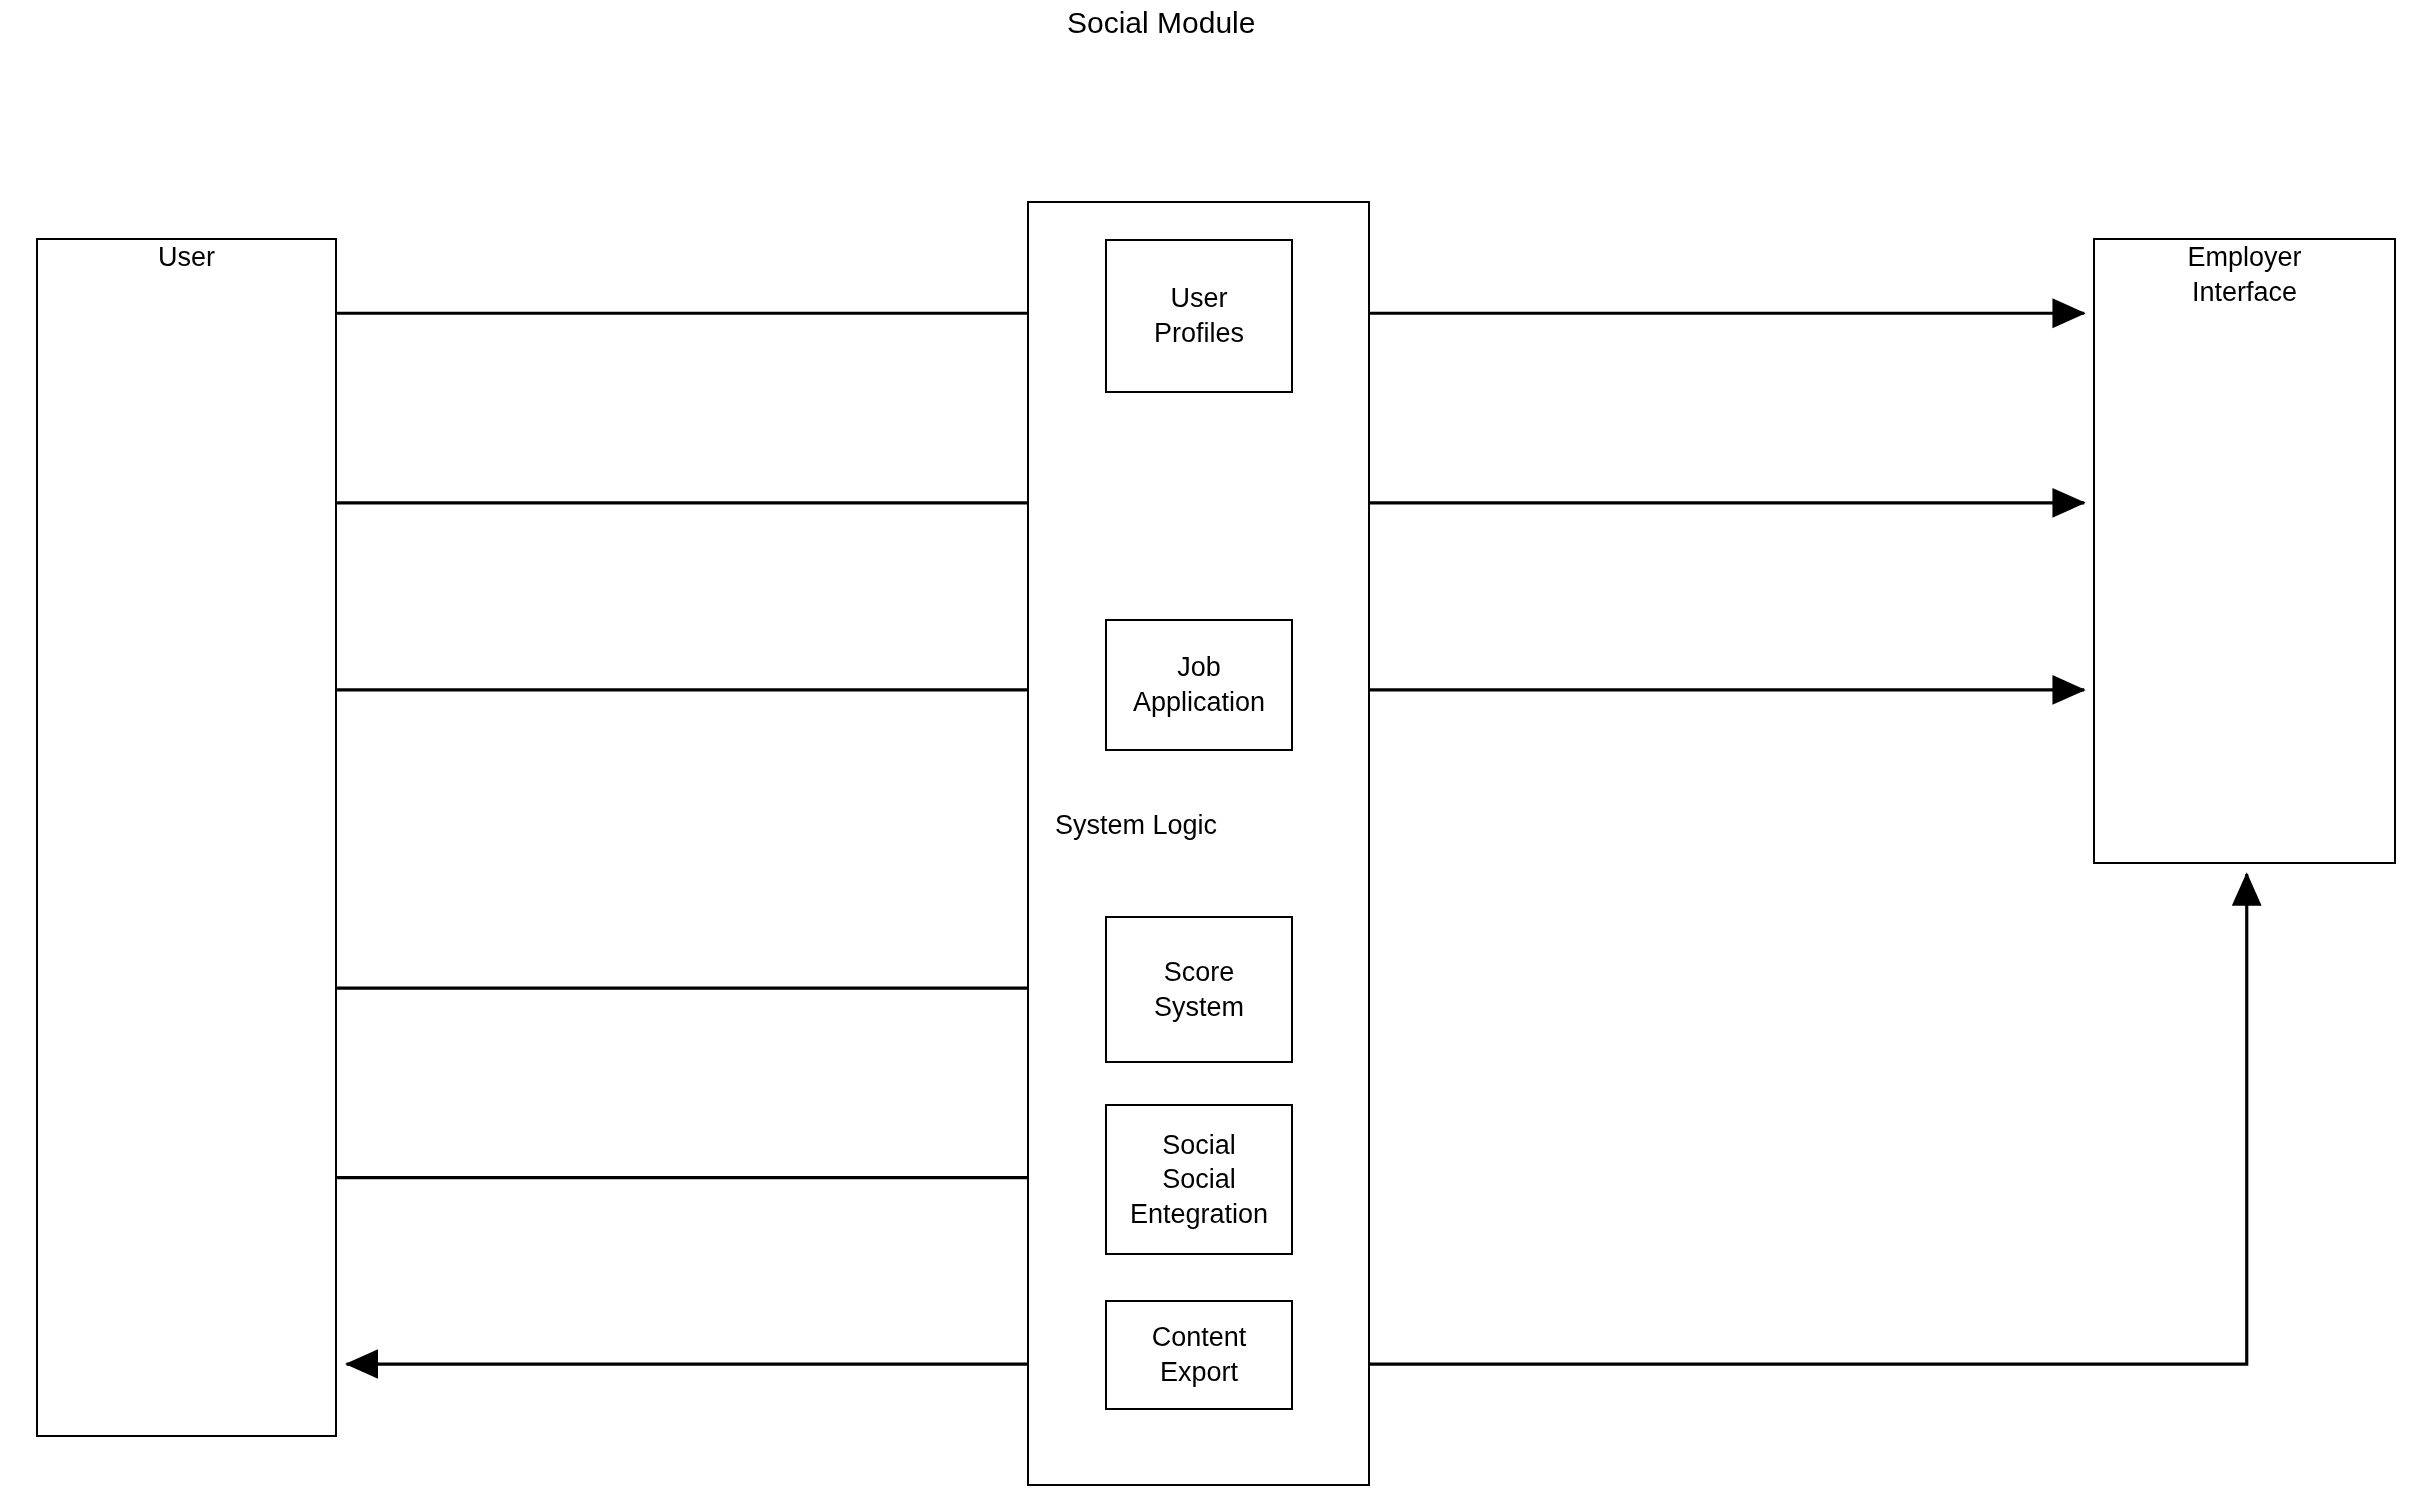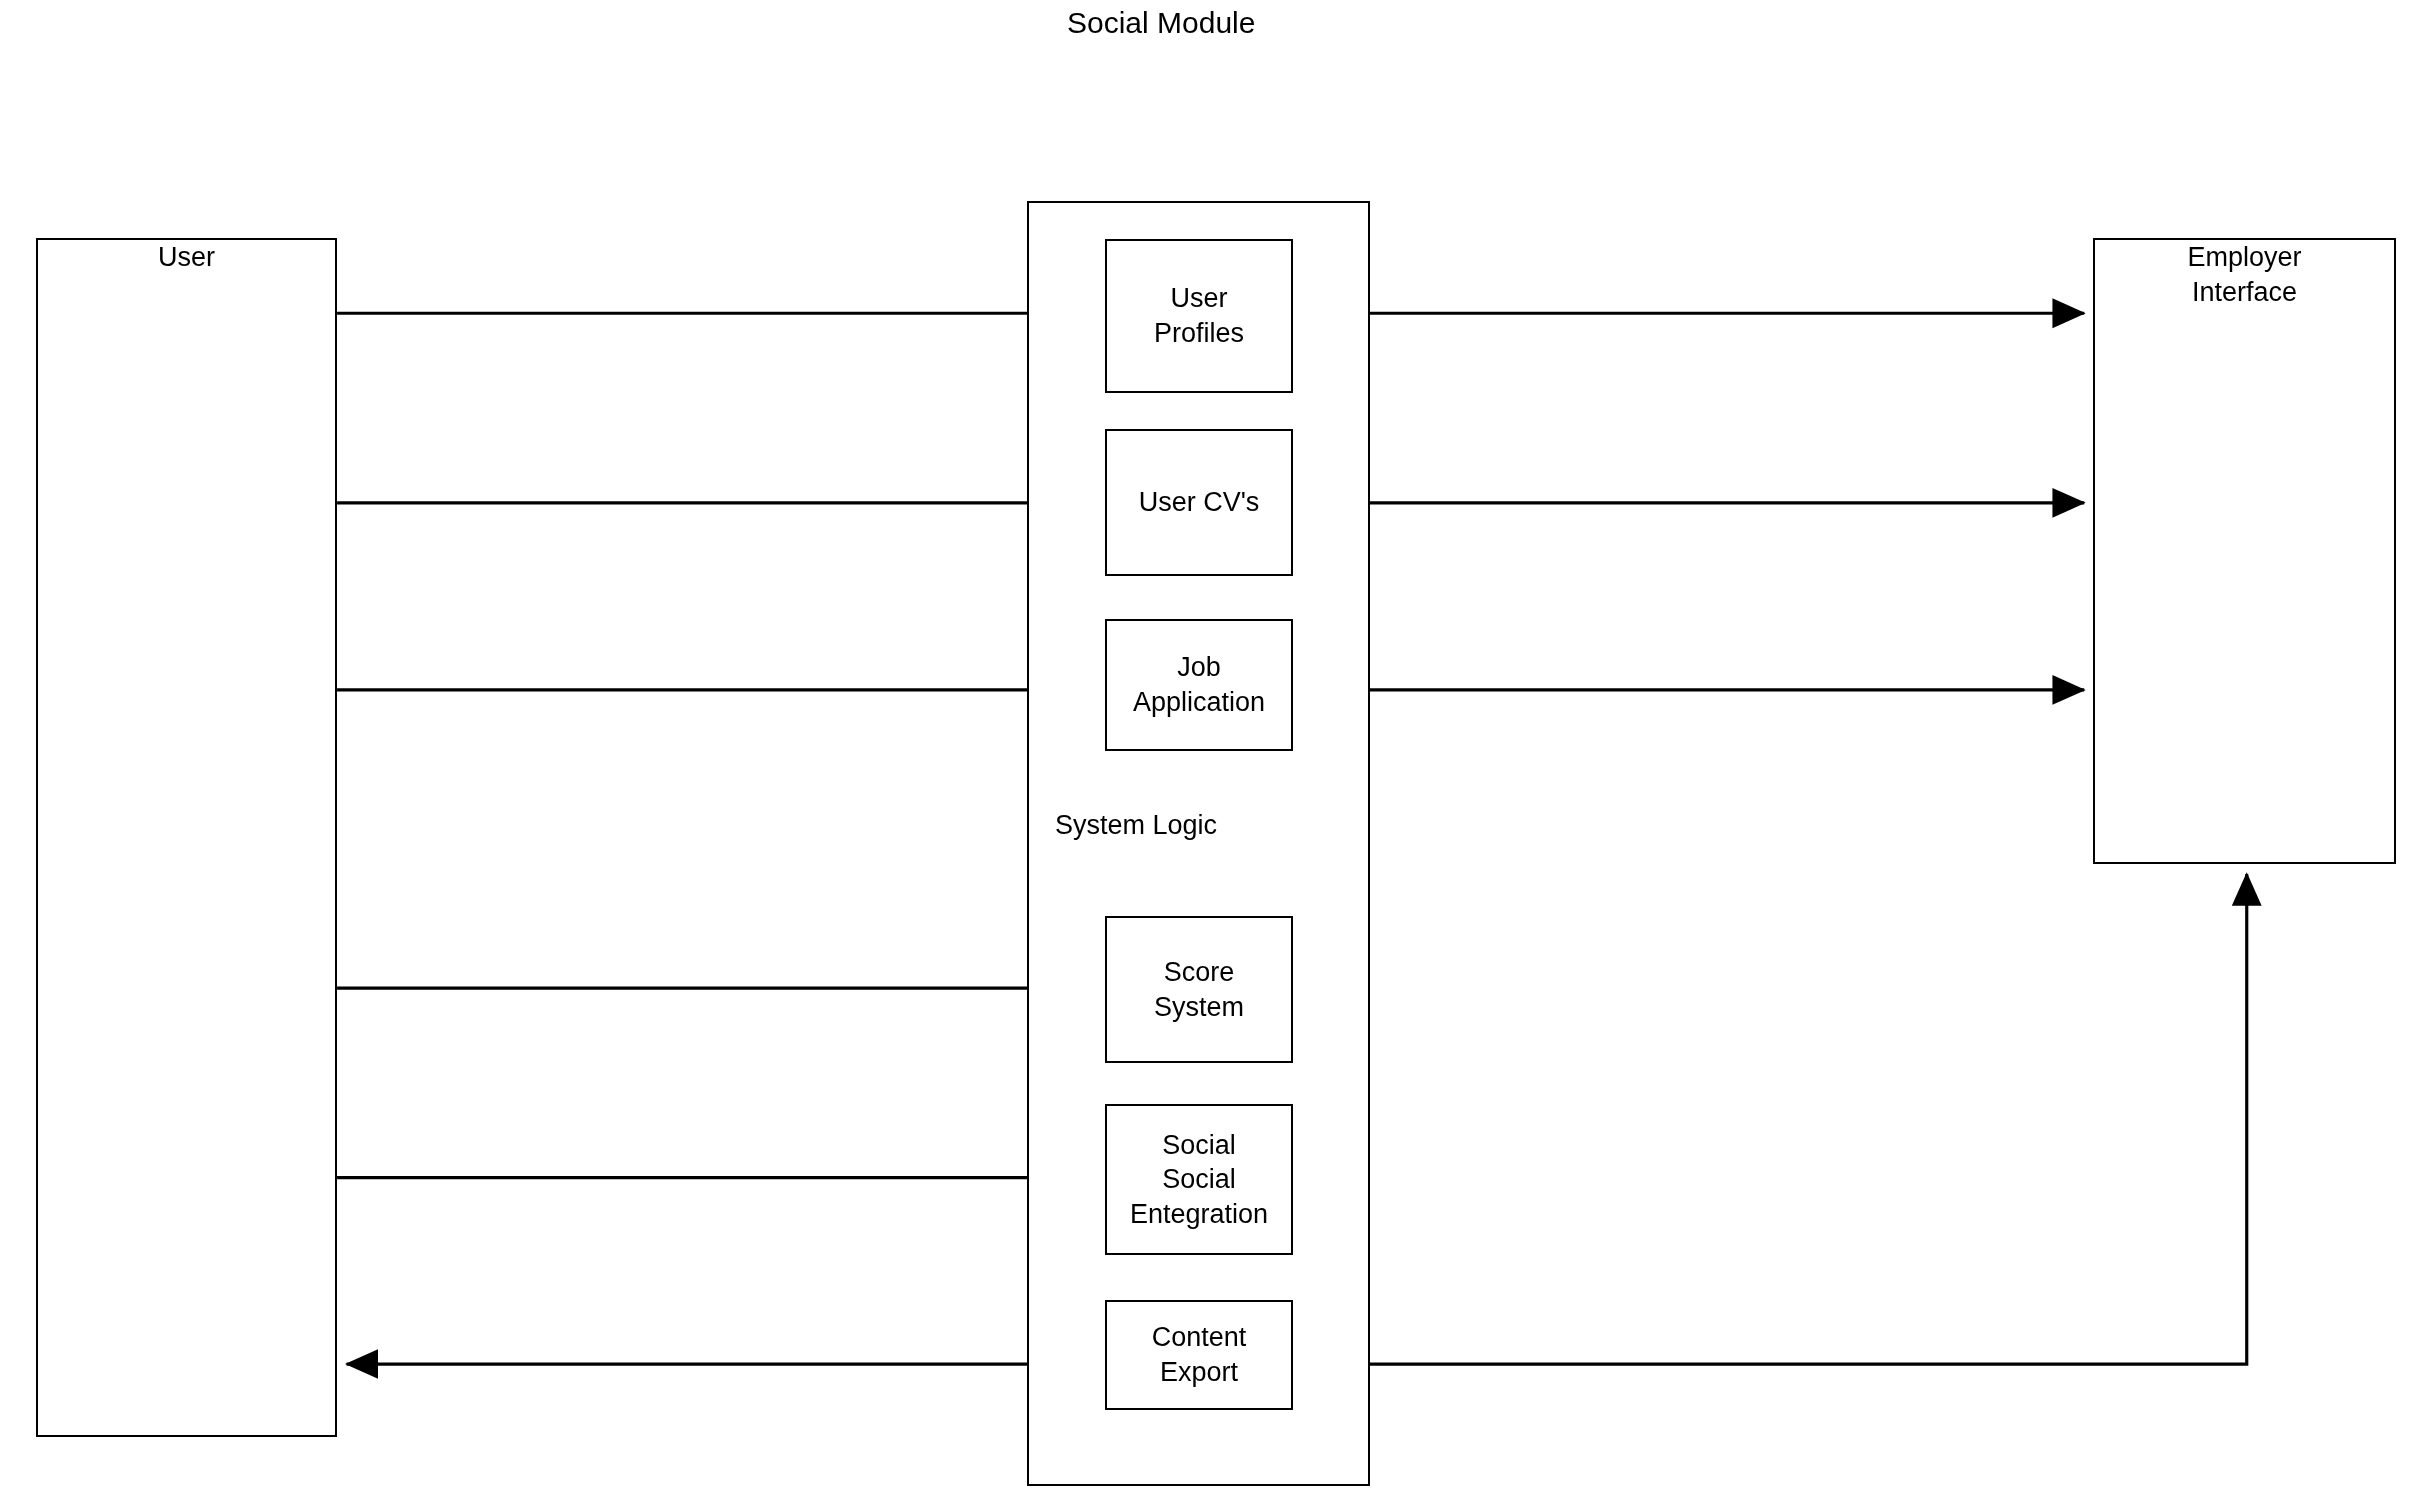--- a/index.html
+++ b/index.html
@@ -116,23 +116,20 @@
 
   <div class="free-label t36" style="left:1055px; top:810px; width:285px;">System Logic</div>
 
   <div class="inner-box t36" style="left:1105px; top:239px; width:188px; height:154px;">
     <span>
       <span>User</span><br>
       <span>Profiles</span>
     </span>
   </div>
 
-  <div class="inner-box t36" style="left:1105px; top:429px; width:188px; height:147px;">
-    <span>User CV's</span>
-  </div>
 
   <div class="inner-box t36" style="left:1105px; top:619px; width:188px; height:132px;">
     <span>
       <span>Job</span><br>
       <span>Application</span>
     </span>
   </div>
 
   <div class="inner-box t36" style="left:1105px; top:916px; width:188px; height:147px;">
     <span>

